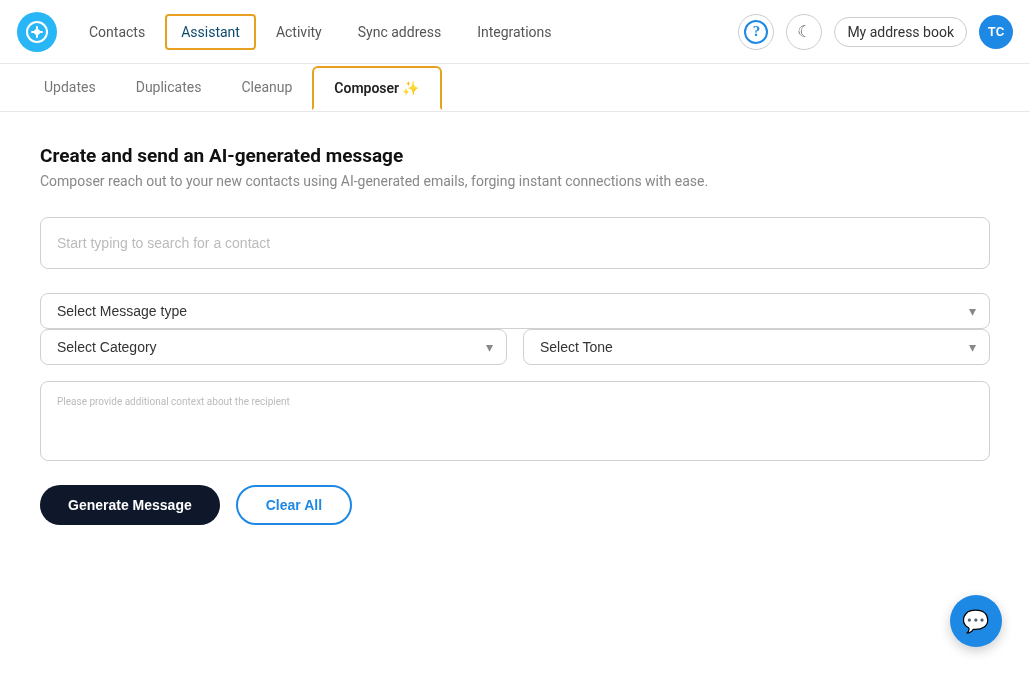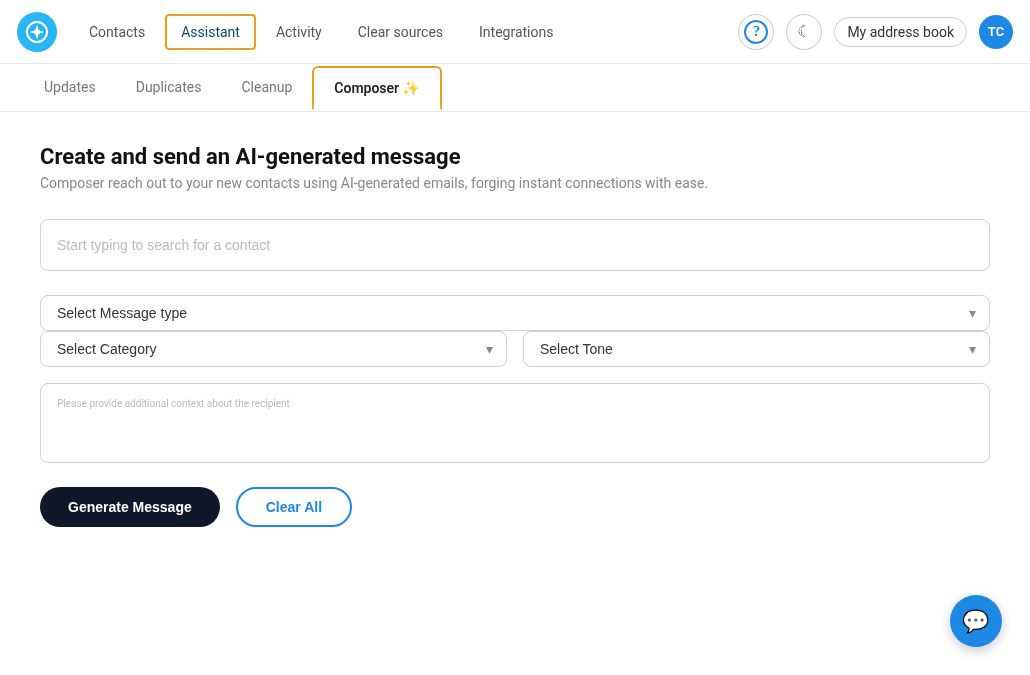--- a/index.html
+++ b/index.html
@@ -52,21 +52,21 @@
     }
     .subnav-tab.active {
       color: #222; font-weight: 600; border-bottom: 2px solid #e8a020;
       border: 2px solid #e8a020; border-radius: 6px 6px 0 0;
       border-bottom: 2px solid transparent;
       margin-bottom: -1px;
     }
 
     
     .main { padding: 32px 40px; }
-    .page-title { font-size: 22px; font-weight: 700; color: #111; margin-bottom: 6px; }
+    .page-title { font-size: 19px; font-weight: 700; color: #111; margin-bottom: 6px; }
     .page-subtitle { font-size: 14px; color: #888; margin-bottom: 28px; }
 
     
     .search-input {
       width: 100%; height: 52px; border: 1.5px solid #d0d0d0; border-radius: 8px;
       padding: 0 16px; font-size: 14px; color: #333; outline: none;
       margin-bottom: 24px;
     }
     .search-input::placeholder { color: #bbb; }
     .select-row { display: flex; gap: 16px; margin-bottom: 16px; }
@@ -125,21 +125,21 @@
       <circle cx="11" cy="11" r="10" stroke="white" stroke-width="2" fill="none"></circle>
       <path d="M11 6 L11 16 M6 11 L16 11" stroke="white" stroke-width="2" stroke-linecap="round"></path>
       <circle cx="11" cy="11" r="3" fill="white"></circle>
     </svg>
   </div>
 
   <div class="nav-links">
     <div class="nav-link">Contacts</div>
     <div class="nav-link active">Assistant</div>
     <div class="nav-link">Activity</div>
-    <div class="nav-link">Clear sources</div>
+    <div class="nav-link">Sync address</div>
     <div class="nav-link">Integrations</div>
   </div>
 
   <div class="nav-right">
     <div class="icon-btn">
       <span style="font-size:15px;font-weight:700;color:#1e88e5;border:2px solid #1e88e5;border-radius:50%;width:24px;height:24px;display:flex;align-items:center;justify-content:center;font-family:serif;">?</span>
     </div>
     <div class="icon-btn">
       <span>☾</span>
     </div>

